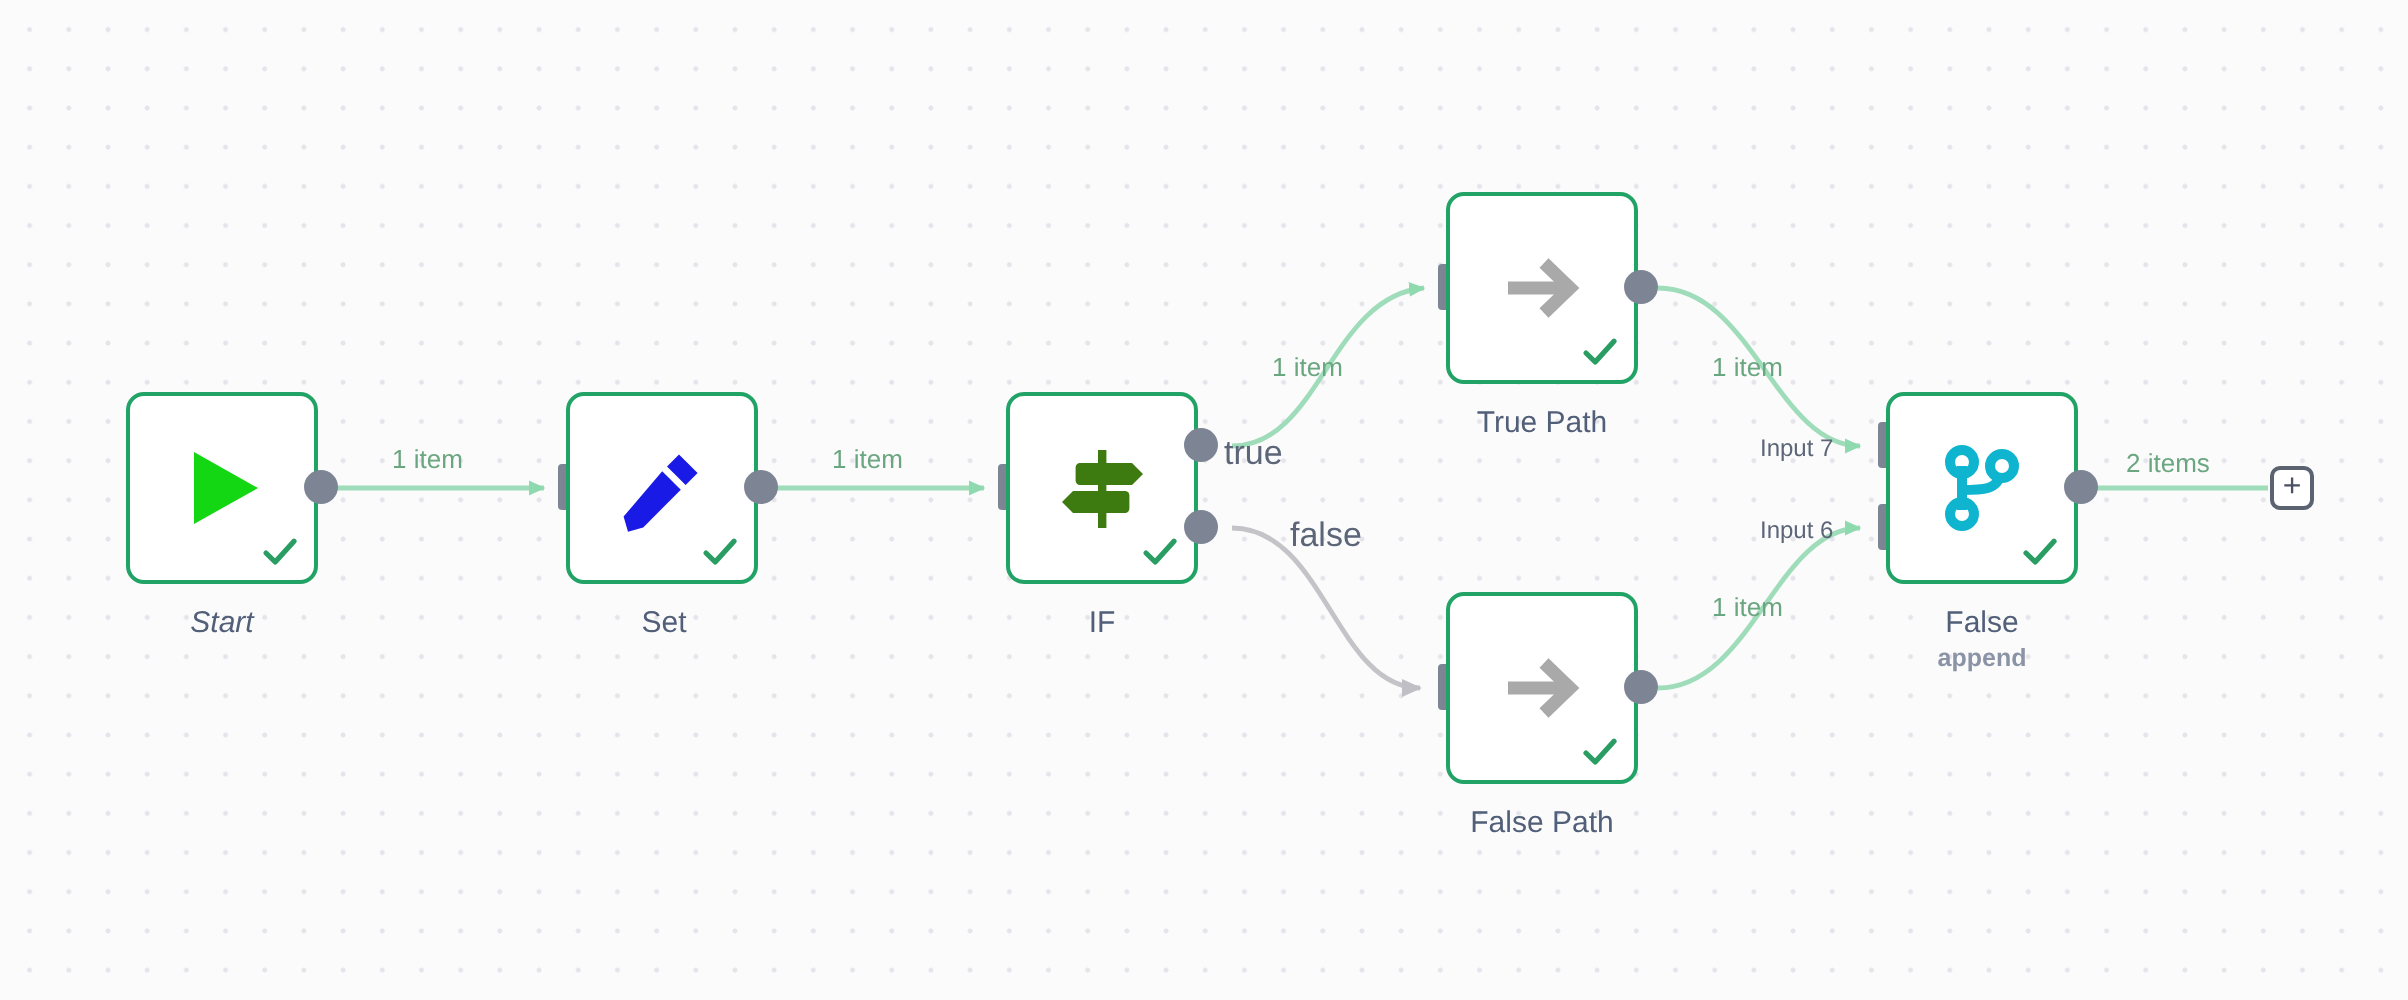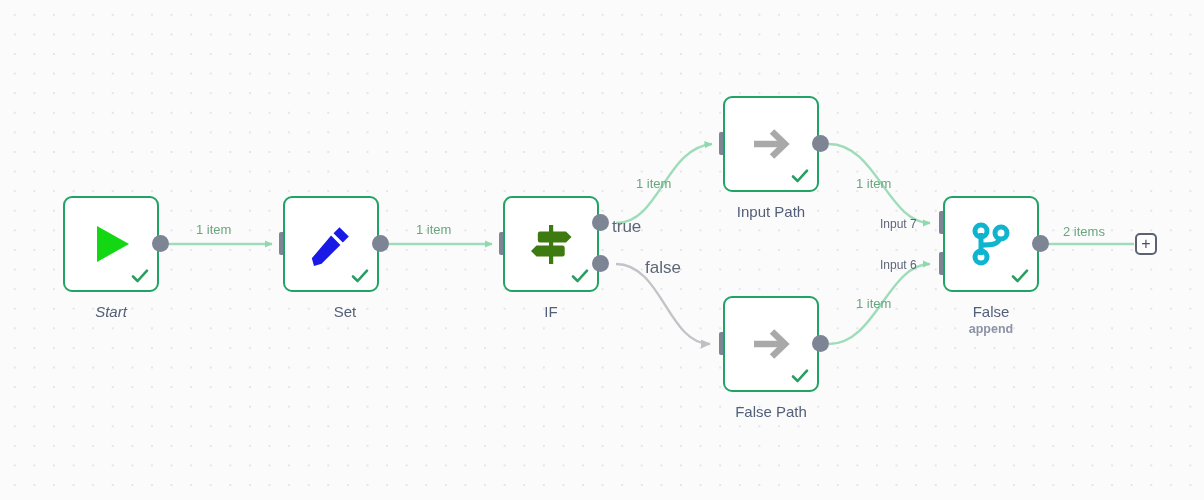--- a/index.html
+++ b/index.html
@@ -170,21 +170,21 @@
         <path d="M25.1 16.6 L34.4 25.9 L15.6 44.7 L8 46.9 L5.8 39.3 Z" fill="#1a1ae6"></path>
       </svg>
     </span>
     <span class="check">
       <svg class="icon-svg" width="20" height="20" viewBox="0 0 20 20">
         <path d="M3 10.5 L7.6 15 L17 4.6" fill="none" stroke="#2a9d63" stroke-width="2.6" stroke-linecap="round" stroke-linejoin="round"></path>
       </svg>
     </span>
   </div>
   <div class="out-dot" style="left:372px; top:235px;"></div>
-  <div class="node-label" style="left:247px; top:303px; width:196px;">Set</div>
+  <div class="node-label" style="left:234px; top:303px; width:196px;">Set</div>
 
   <div class="in-rect" style="left:499px; top:232px;"></div>
   <div class="node" style="left:503px; top:196px; width:96px; height:96px;">
     <span>
       <svg class="icon-svg" width="50" height="50" viewBox="0 0 50 50">
         <rect x="23" y="6" width="4.2" height="39" fill="#3d7a0f"></rect>
         <path d="M14 12.5 L40 12.5 L45.5 18 L40 23.5 L14 23.5 A2.2 2.2 0 0 1 11.8 21.3 L11.8 14.7 A2.2 2.2 0 0 1 14 12.5 Z" fill="#3d7a0f"></path>
         <path d="M36.5 26.5 L10.5 26.5 L5 32 L10.5 37.5 L36.5 37.5 A2.2 2.2 0 0 0 38.7 35.3 L38.7 28.7 A2.2 2.2 0 0 0 36.5 26.5 Z" fill="#3d7a0f"></path>
       </svg>
     </span>
@@ -208,21 +208,21 @@
         <path d="M26 12.5 L39 25 L26 37.5" fill="none" stroke="#a9a9a9" stroke-width="6.5" stroke-linecap="butt" stroke-linejoin="miter"></path>
       </svg>
     </span>
     <span class="check">
       <svg class="icon-svg" width="20" height="20" viewBox="0 0 20 20">
         <path d="M3 10.5 L7.6 15 L17 4.6" fill="none" stroke="#2a9d63" stroke-width="2.6" stroke-linecap="round" stroke-linejoin="round"></path>
       </svg>
     </span>
   </div>
   <div class="out-dot" style="left:812px; top:135px;"></div>
-  <div class="node-label" style="left:673px; top:203px; width:196px;">Input Path</div>
+  <div class="node-label" style="left:673px; top:203px; width:196px;">True Path</div>
 
   <div class="in-rect" style="left:719px; top:332px;"></div>
   <div class="node" style="left:723px; top:296px; width:96px; height:96px;">
     <span>
       <svg class="icon-svg" width="50" height="50" viewBox="0 0 50 50">
         <path d="M8 25 L38 25" fill="none" stroke="#a9a9a9" stroke-width="6.5" stroke-linecap="butt"></path>
         <path d="M26 12.5 L39 25 L26 37.5" fill="none" stroke="#a9a9a9" stroke-width="6.5" stroke-linecap="butt" stroke-linejoin="miter"></path>
       </svg>
     </span>
     <span class="check">

